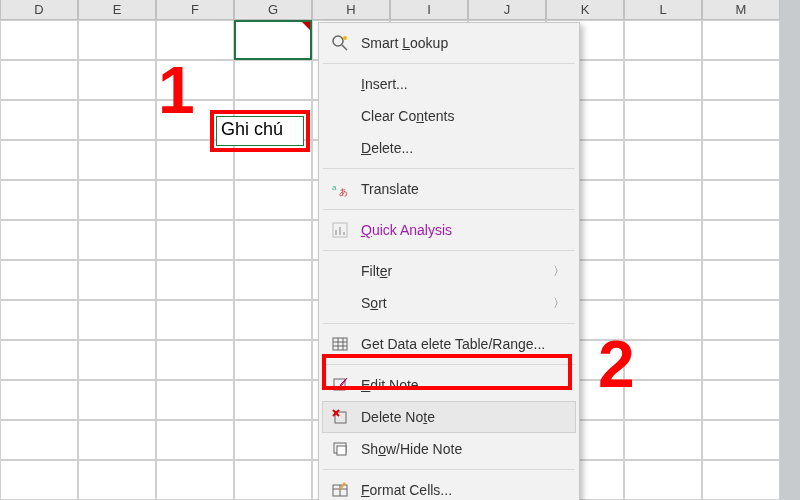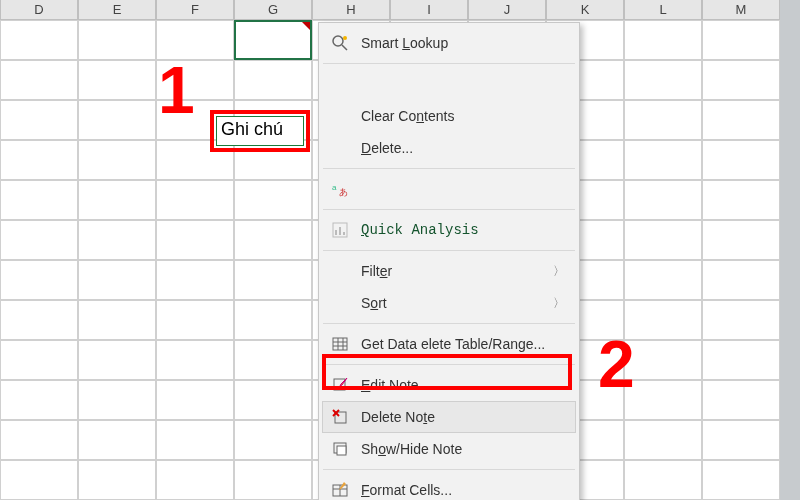--- a/index.html
+++ b/index.html
@@ -87,21 +87,21 @@
     margin-top: 22px;
   }
   .ctx-item {
     display: flex;
     align-items: center;
     height: 32px;
     padding: 0 14px 0 10px;
     color: #333;
     cursor: default;
   }
-  .ctx-item.disabled { color: #14532d; font-family: Liberation Mono, monospace; }
+  .ctx-item.disabled { color: #a21caf; }
   .ctx-item.hover { background: #e8e8e8; border: 1px solid #cfcfcf; margin: 0 3px; padding: 0 2px 0 6px;}
   .ctx-icon {
     width: 22px;
     height: 22px;
     margin-right: 10px;
     display: flex;
     align-items: center;
     justify-content: center;
     flex-shrink: 0;
   }
@@ -288,20 +288,21 @@
           <circle cx="14" cy="4" r="2" fill="#f4b400"></circle>
         </svg>
     </span>
     <span class="ctx-label">Smart <u>L</u>ookup</span>
   </div>
 
   <div class="ctx-sep"></div>
 
   <div class="ctx-item">
     <span class="ctx-icon"></span>
+    <span class="ctx-label"><u>I</u>nsert...</span>
   </div>
 
   <div class="ctx-item">
     <span class="ctx-icon"></span>
     <span class="ctx-label">Clear Co<u>n</u>tents</span>
   </div>
 
   <div class="ctx-item">
     <span class="ctx-icon"></span>
     <span class="ctx-label"><u>D</u>elete...</span>
@@ -309,20 +310,21 @@
 
   <div class="ctx-sep"></div>
 
   <div class="ctx-item">
     <span class="ctx-icon">
       <svg width="18" height="18" viewBox="0 0 18 18">
           <text x="1" y="10" font-size="8" fill="#3b8">a</text>
           <text x="8" y="15" font-size="9" fill="#c33">あ</text>
         </svg>
     </span>
+    <span class="ctx-label">Translate</span>
   </div>
 
   <div class="ctx-sep"></div>
 
   <div class="ctx-item disabled">
     <span class="ctx-icon">
       <svg width="18" height="18" viewBox="0 0 18 18">
           <rect x="2" y="2" width="14" height="14" fill="none" stroke="#bbb"></rect>
           <rect x="4" y="9" width="2" height="5" fill="#bbb"></rect>
           <rect x="8" y="6" width="2" height="8" fill="#bbb"></rect>

